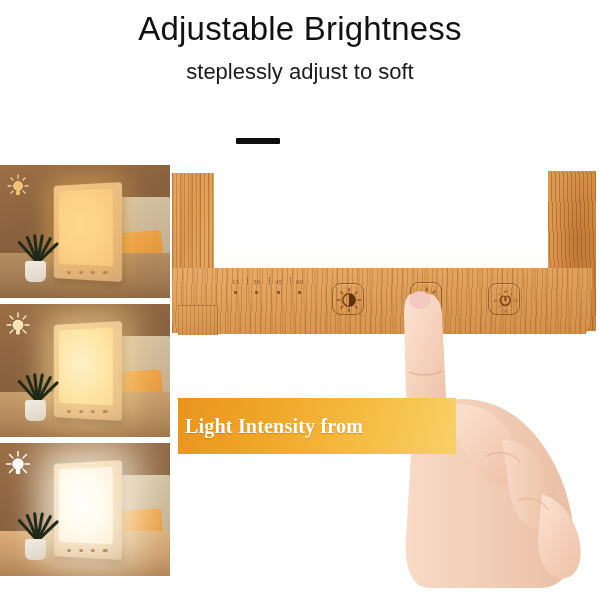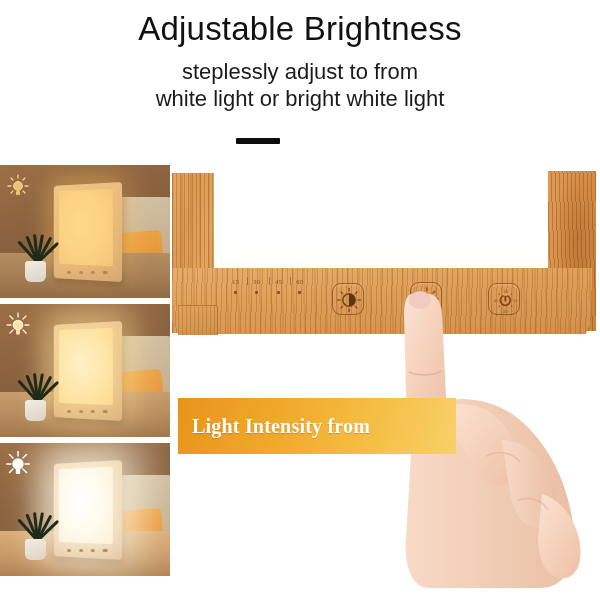--- a/index.html
+++ b/index.html
@@ -173,21 +173,21 @@
   .btn-bright{ left:240px; top:117px; }
   .btn-power { left:318px; top:118px; }
 
   
   .hand { position:absolute; left:390px; top:288px; width:210px; height:300px; overflow:hidden; }
 
   
   .banner {
     position:absolute; left:178px; top:398px; width:278px; height:56px;
     background:linear-gradient(105deg,#e8941c 0%,#f0a82a 35%,#f5bf45 70%,#f8d06a 100%);
-    display:flex; flex-direction:column; justify-content:center; padding-left:14px;
+    display:flex; flex-direction:column; justify-content:center; padding-left:7px;
   }
   .banner .l1, .banner .l2 {
     font-family:"Liberation Serif", serif; color:#ffffff; font-weight:700;
     font-size:20px; line-height:25px; letter-spacing:.2px;
     text-shadow:0 1px 1px rgba(150,80,10,.35);
   }
 
   
   .body-copy {
     position:absolute; left:186px; top:487px; width:250px;
@@ -195,22 +195,21 @@
   }
 </style>
 </head>
 <body>
 
 <div id="page">
 
   <div class="header">
     <div class="title">Adjustable Brightness</div>
     <div class="sub">
-      <div>steplessly adjust to from</div>
-      <div>white light or bright white light</div>
+      <div>steplessly adjust to soft</div>
     </div>
     <div class="divider"></div>
   </div>
 
   <div class="thumbs">
 
     <div class="thumb t1">
       <div class="scene">
         <div class="wall"></div>
         <div class="sofa"></div>

